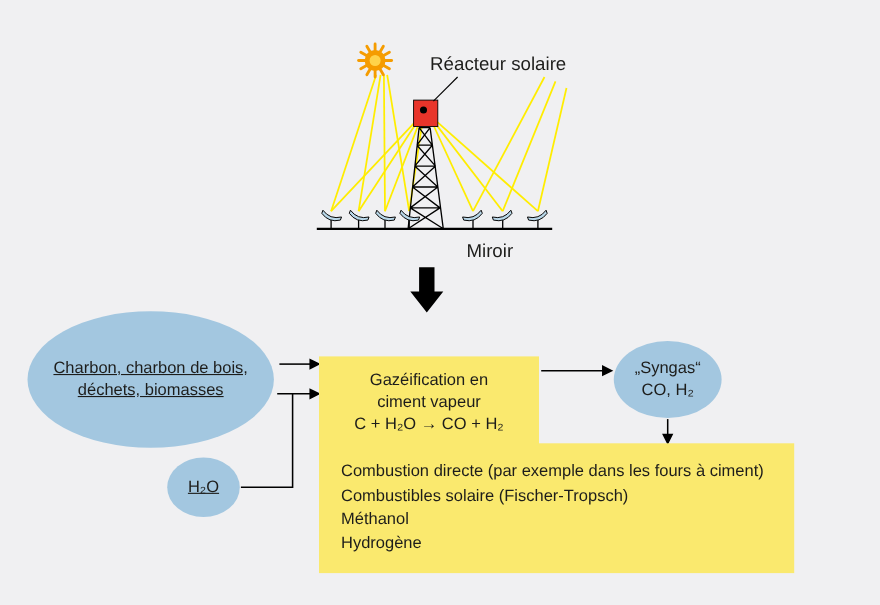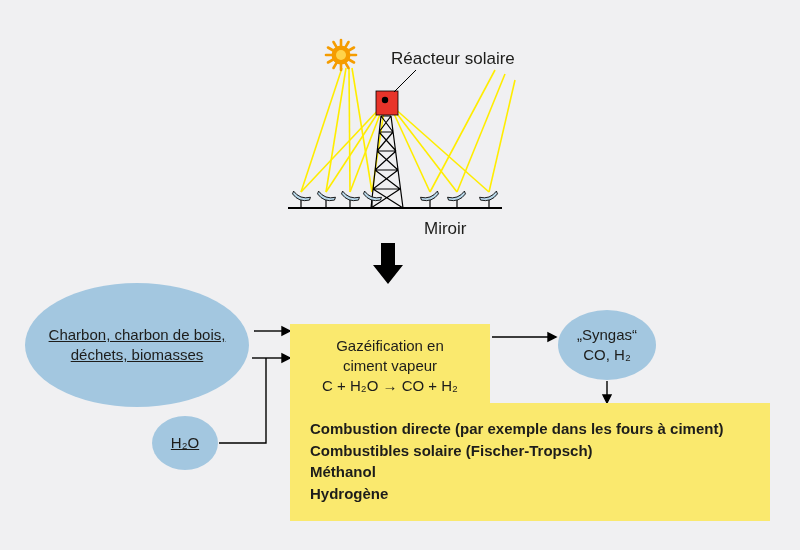--- a/index.html
+++ b/index.html
@@ -175,20 +175,20 @@
 
   <div class="node ellipse" style="left:558px; top:310px; width:98px; height:70px;text-align:center;">
     <div>„Syngas“</div>
     <div>CO, H₂</div>
   </div>
 
   <div class="node ellipse" style="left:152px; top:416px; width:66px; height:54px;text-decoration:underline;">
     <span>H₂O</span>
   </div>
 
-  <div class="products" style="left:290px; top:403px; width:480px; height:118px;font-weight:bold;">
+  <div class="products" style="left:290px; top:403px; width:432px; height:118px;">
     <div>Combustion directe (par exemple dans les fours à ciment)</div>
     <div>Combustibles solaire (Fischer-Tropsch)</div>
     <div>Méthanol</div>
     <div>Hydrogène</div>
   </div>
 
 </div>
 
 </body></html>

